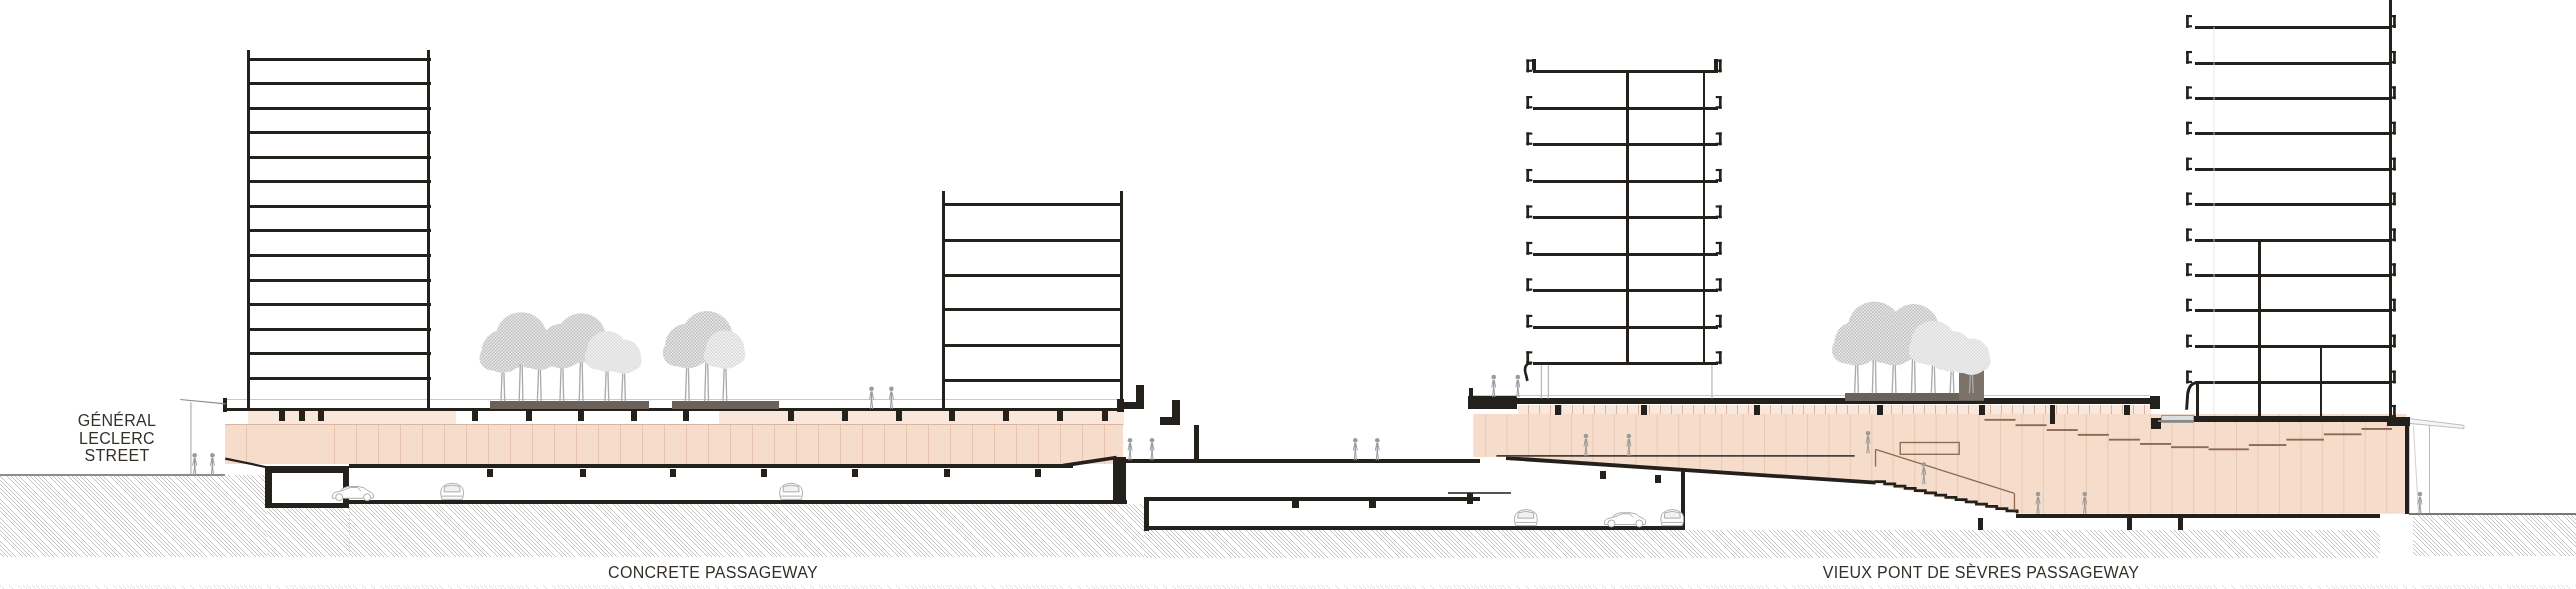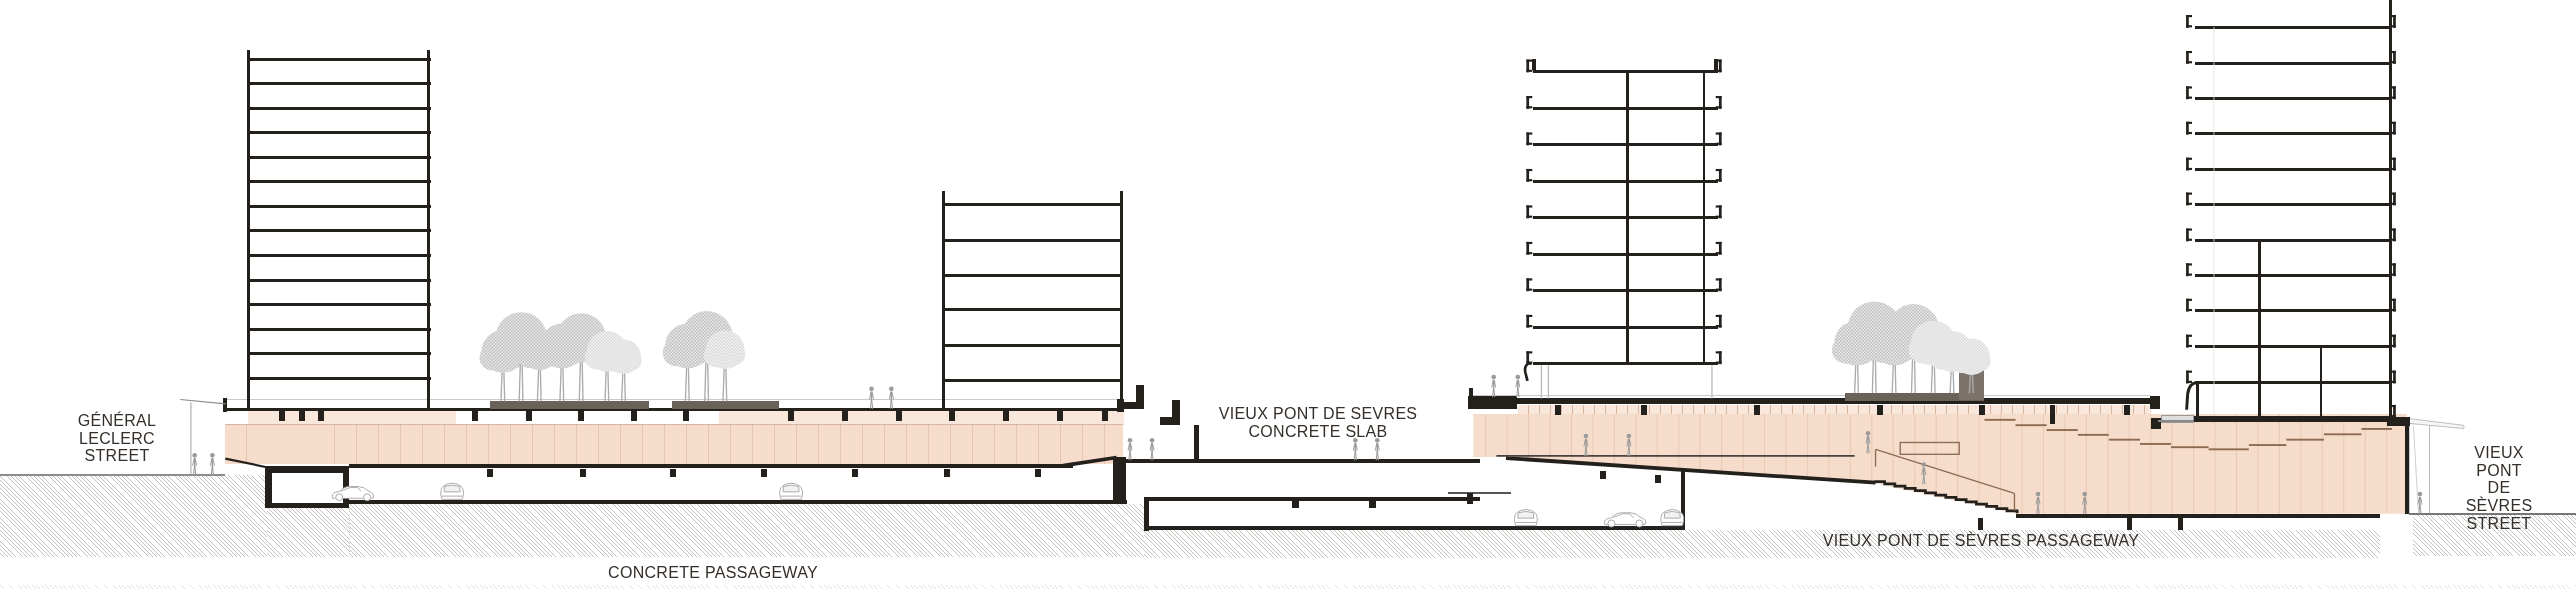--- a/index.html
+++ b/index.html
@@ -618,21 +618,16 @@
       <use href="#carR" x="843" y="931"></use>
       <use href="#carR" x="1475" y="931"></use>
       <use href="#carR" x="2845" y="980"></use>
       <use href="#carS" x="3030" y="980"></use>
       <use href="#carR" x="3118" y="980"></use>
     </svg>
 
   <div class="lbl" style="left:117px;top:412px">GÉNÉRAL
 LECLERC
 STREET</div>
-  <div class="lbl" style="left:1318px;top:405px">VIEUX PONT DE SEVRES
-CONCRETE SLAB</div>
   <div class="lbl" style="left:713px;top:564px">CONCRETE PASSAGEWAY</div>
-  <div class="lbl" style="left:1981px;top:532px">VIEUX PONT DE SÈVRES PASSAGEWAY</div>
-  <div class="lbl" style="left:2499px;top:444px">VIEUX PONT
-DE SÈVRES
-STREET</div>
+  <div class="lbl" style="left:1981px;top:564px">VIEUX PONT DE SÈVRES PASSAGEWAY</div>
 </div>
 
 
 </body></html>

